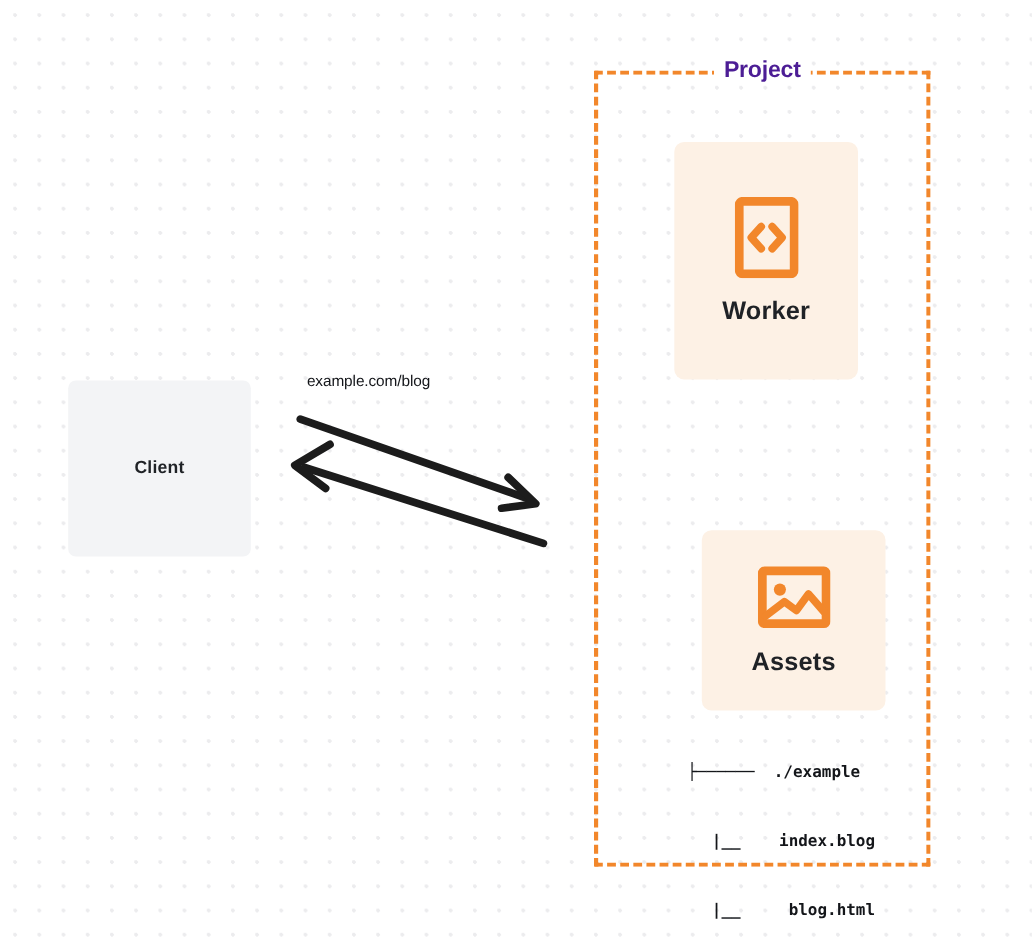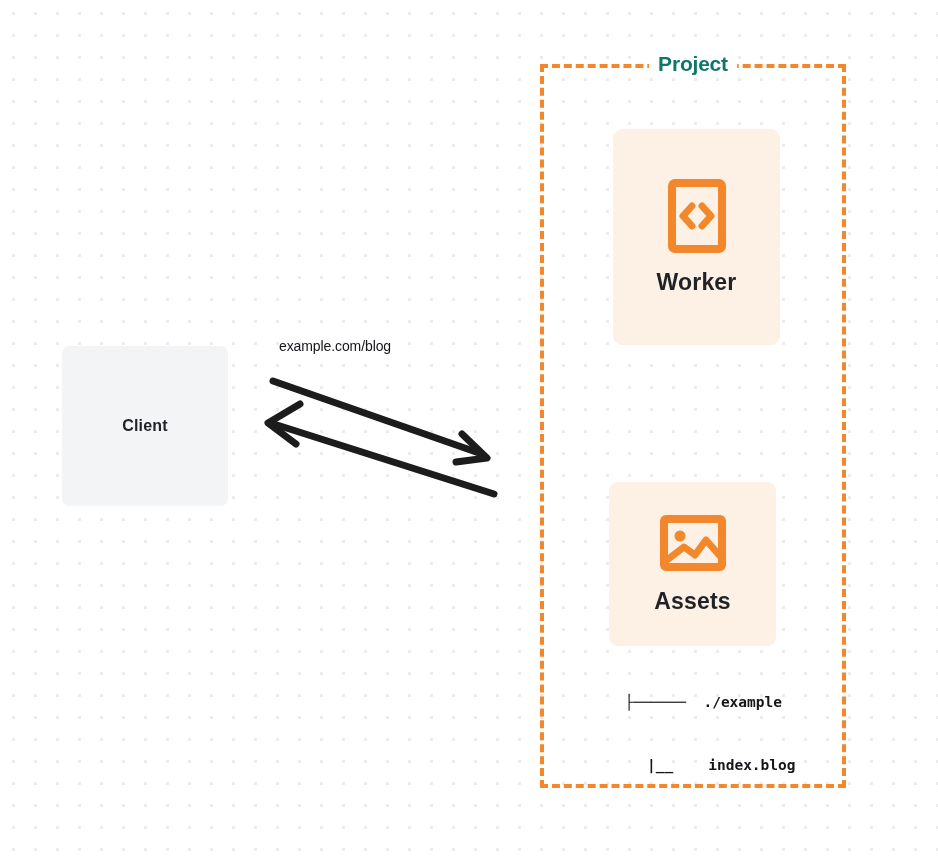--- a/index.html
+++ b/index.html
@@ -80,21 +80,21 @@
   }
   #project-group-label {
     position: absolute;
     left: 50%;
     top: -4px;
     transform: translate(-50%, -50%);
     background: #ffffff;
     padding: 0 9px;
     font-size: 21px;
     font-weight: bold;
-    color: #0f766e;
+    color: #4c1d95;
     white-space: nowrap;
     letter-spacing: -0.2px;
   }
 
   
   .card {
     position: absolute;
     background: #fdf1e5;
     border-radius: 9px;
     display: flex;
@@ -102,21 +102,21 @@
     align-items: center;
     justify-content: center;
   }
   #worker-card {
     left: 613px;
     top: 129px;
     width: 167px;
     height: 216px;
   }
   #assets-card {
-    left: 609px;
+    left: 638px;
     top: 482px;
     width: 167px;
     height: 164px;
   }
   .card .card-icon {
     display: block;
     line-height: 0;
     margin-bottom: 16px;
   }
   .card .card-label {
@@ -190,16 +190,17 @@
         <circle cx="20" cy="22" r="5.5" fill="#f2872b"></circle>
         <polyline points="7,46 24,33 35,41 46,26 60,42" fill="none" stroke="#f2872b" stroke-width="7" stroke-linecap="round" stroke-linejoin="round"></polyline>
       </svg>
     </span>
     <span class="card-label">Assets</span>
   </div>
 
   <div id="assets-tree">
     <span class="tree-row">├──────  ./example</span>
     <span class="tree-row">       |__    index.blog</span>
+    <span class="tree-row">       |__     blog.html</span>
     
   </div>
 
 </div>
 
 </body></html>

